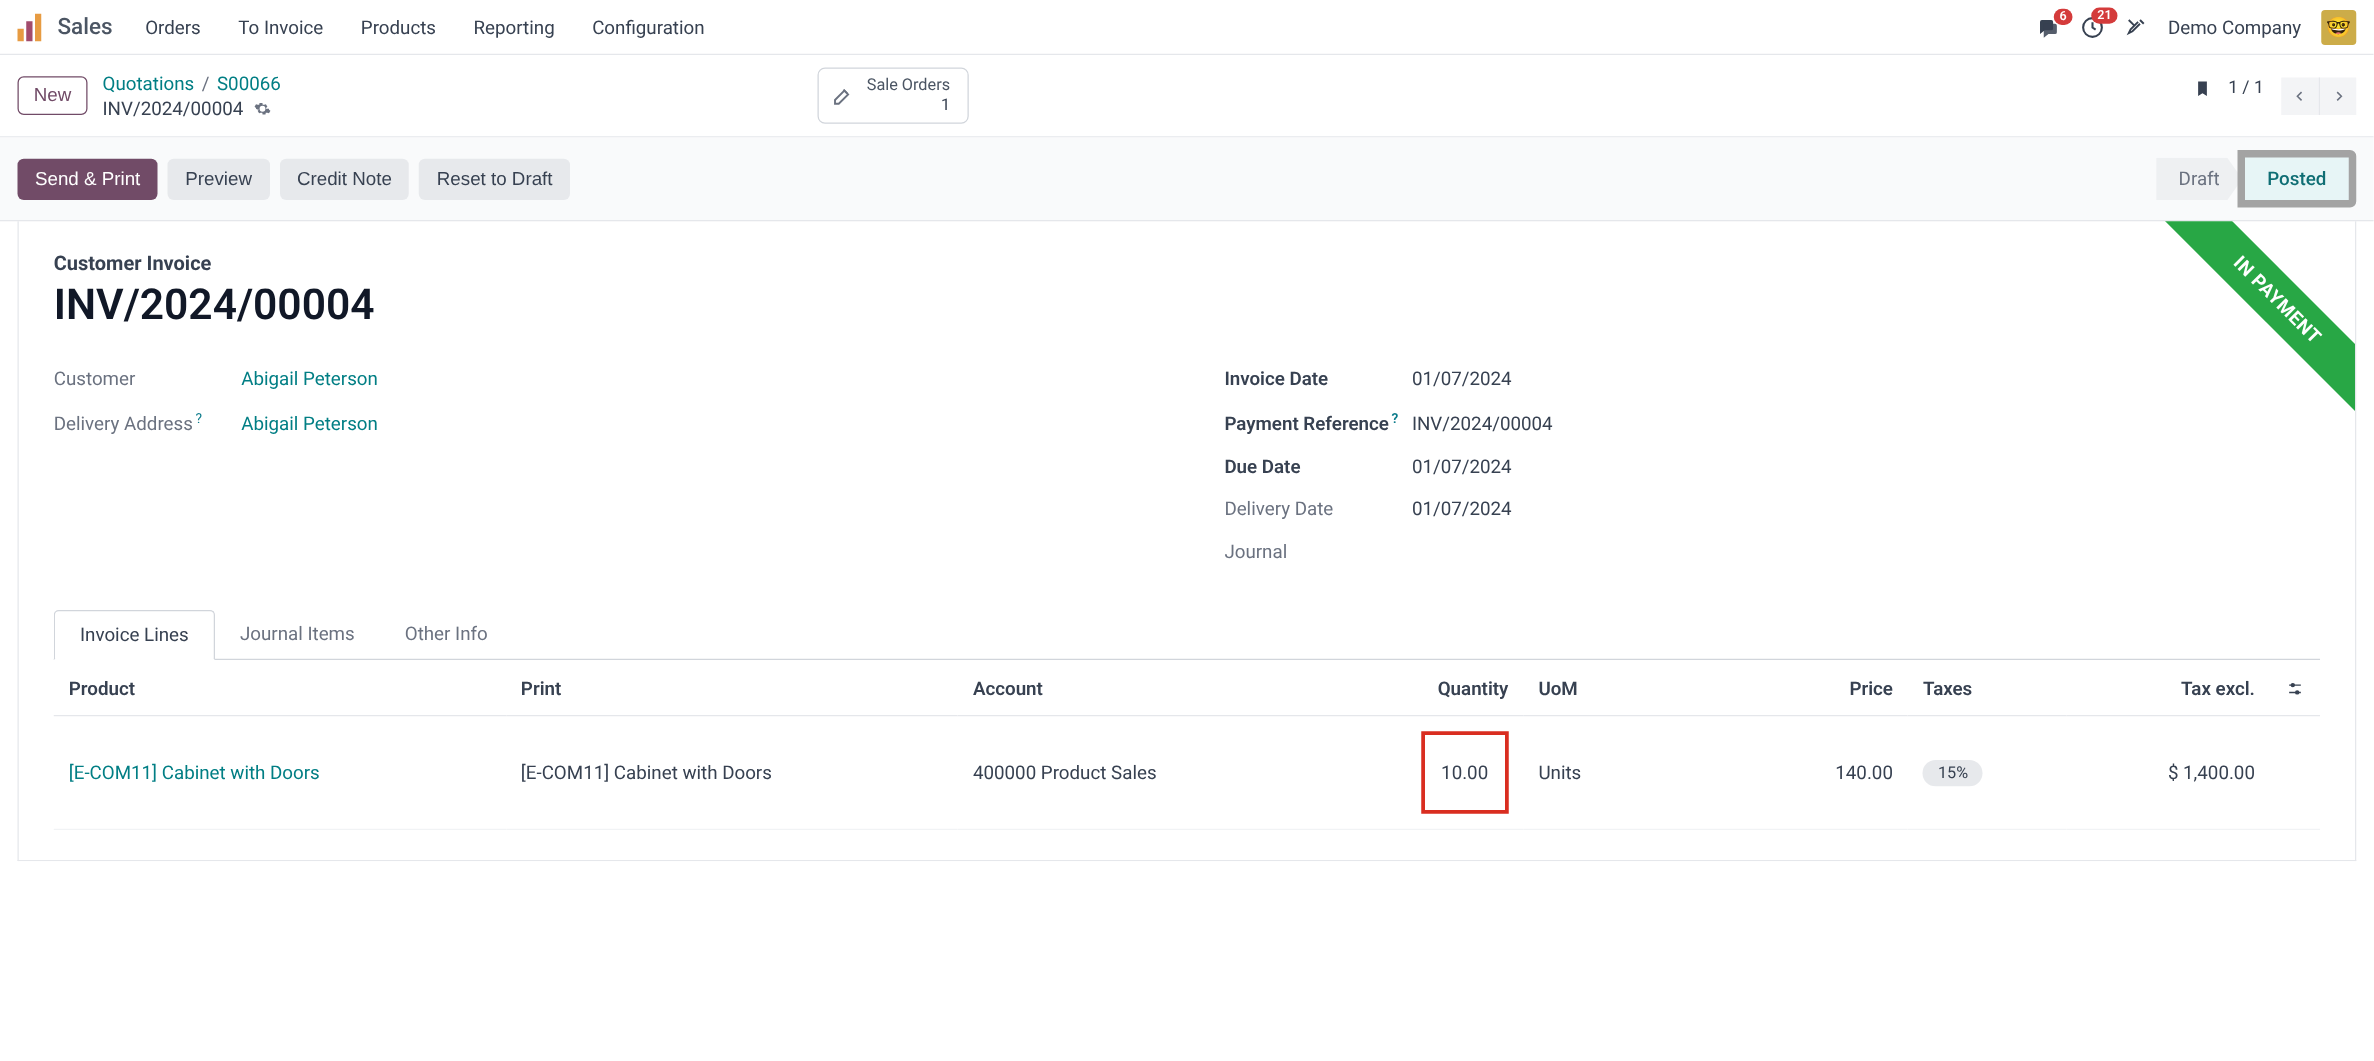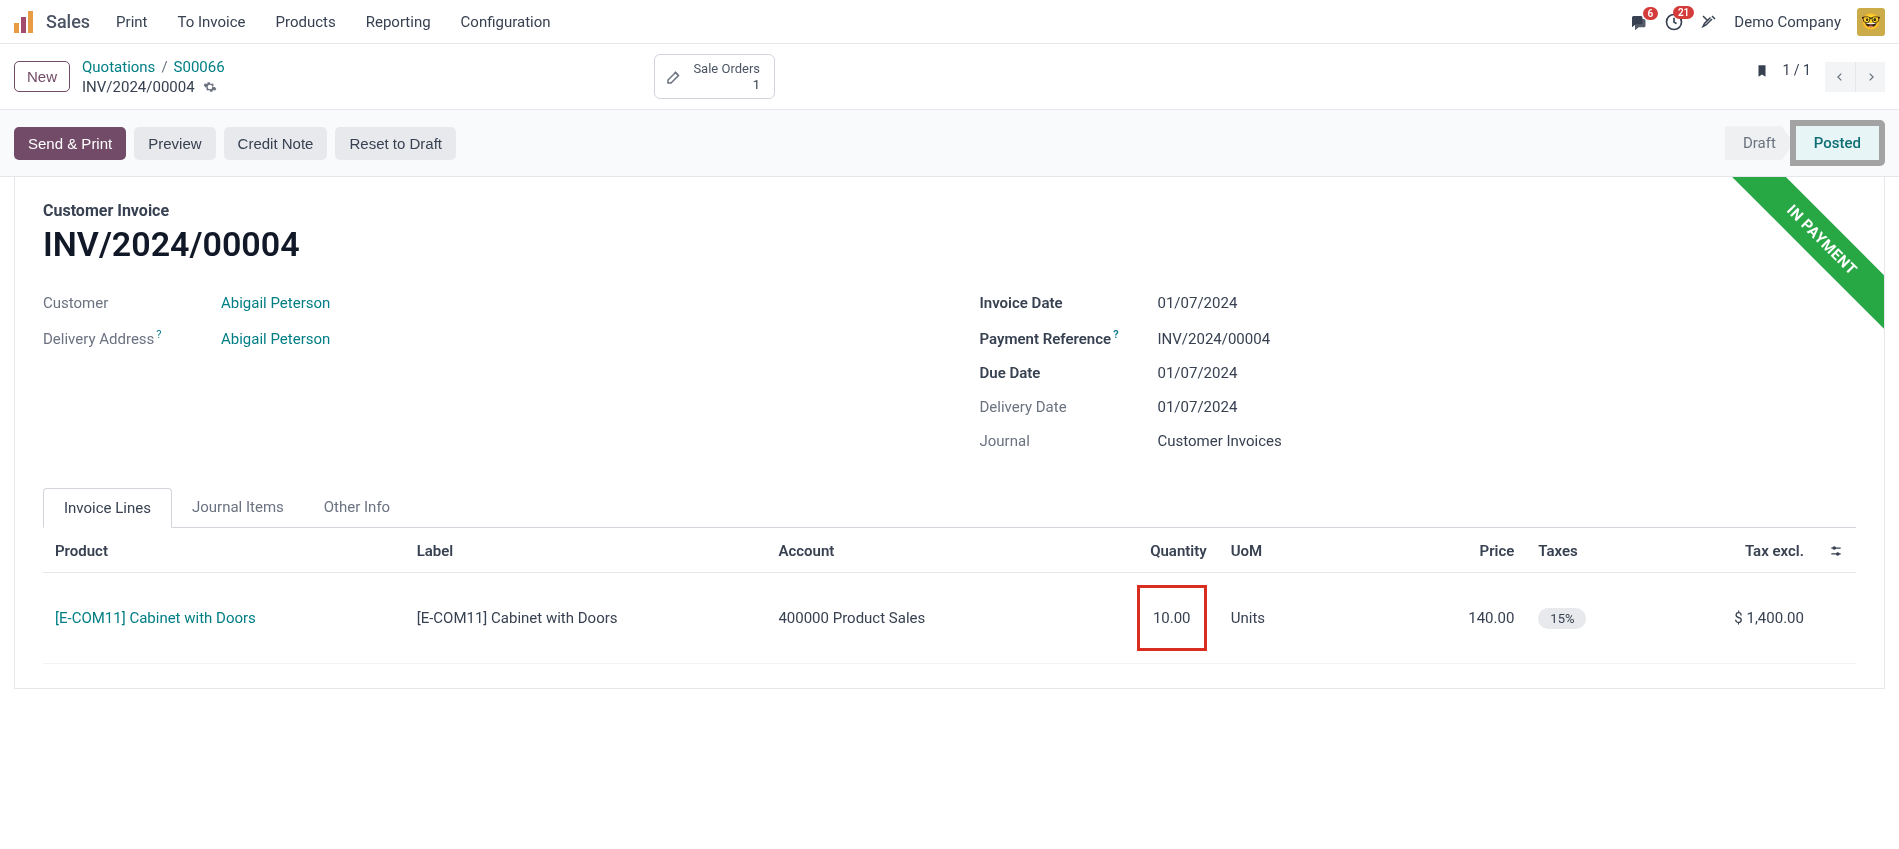--- a/index.html
+++ b/index.html
@@ -57,21 +57,21 @@
 .form-body { padding: 24px 28px; position: relative; border: 1px solid #e5e7eb; margin: 0 14px; border-top: none; }
 .ribbon { position: absolute; top: 0; right: 0; width: 170px; height: 170px; overflow: hidden; }
 .ribbon span { position: absolute; width: 240px; background: #28a745; color: #fff; text-align: center; font-weight: 700; font-size: 15px; padding: 10px 0; transform: rotate(45deg); top: 44px; right: -58px; letter-spacing: 0.5px; }
 .doc-type { font-size: 16px; font-weight: 700; color: #374151; margin-bottom: 4px; }
 .doc-title { font-size: 34px; font-weight: 600; color: #111827; margin-bottom: 22px; }
 
 .fields-grid { display: grid; grid-template-columns: 1fr 1fr; column-gap: 60px; }
 .field-row { display: grid; grid-template-columns: 150px 1fr; padding: 8px 0; align-items: baseline; }
 .field-label { color: #6b7280; font-size: 15px; }
 .field-label.strong { color: #374151; font-weight: 600; }
-.field-value { color: #374151; font-size: 15px; margin-left: 28px; }
+.field-value { color: #374151; font-size: 15px; }
 .field-value .link { color: #017e84; cursor: pointer; }
 .help-q { color: #0a7a8a; font-size: 11px; vertical-align: super; margin-left: 2px; }
 
 
 .tabs { display: flex; margin-top: 30px; border-bottom: 1px solid #d1d5db; }
 .tab { padding: 10px 20px; color: #6b7280; cursor: pointer; font-size: 15px; }
 .tab.active { border: 1px solid #d1d5db; border-bottom: 1px solid #fff; margin-bottom: -1px; background: #fff; color: #374151; border-radius: 4px 4px 0 0; }
 
 
 table.lines { width: 100%; border-collapse: collapse; margin-top: 0; }
@@ -89,21 +89,21 @@
 <body>
 
 <div class="topnav">
   <div class="logo-icon">
     <span class="b1"></span>
       <span class="b2"></span>
       <span class="b3"></span>
   </div>
   <div class="brand">Sales</div>
   <div class="menu">
-    <div class="menu-item">Print</div>
+    <div class="menu-item">Orders</div>
     <div class="menu-item">To Invoice</div>
     <div class="menu-item">Products</div>
     <div class="menu-item">Reporting</div>
     <div class="menu-item">Configuration</div>
   </div>
   <div class="topnav-right">
     <div class="icon-badge">
       <svg width="20" height="18" viewBox="0 0 24 24" fill="#374151">
           <path d="M4 4h12a2 2 0 0 1 2 2v7a2 2 0 0 1-2 2H9l-5 4v-4a2 2 0 0 1 0-0V6a2 2 0 0 1 2-2z"></path>
           <path d="M8 8h12a2 2 0 0 1 2 2v7a2 2 0 0 1-2 2h-7l-5 4v-4" fill="#374151" opacity="0.85"></path>
@@ -226,36 +226,35 @@
       <div class="field-row">
         <div class="field-label strong">Due Date</div>
         <div class="field-value">01/07/2024</div>
       </div>
       <div class="field-row">
         <div class="field-label">Delivery Date</div>
         <div class="field-value">01/07/2024</div>
       </div>
       <div class="field-row">
         <div class="field-label">Journal</div>
-        <div class="field-value">Customer Invoices</div>
       </div>
     </div>
   </div>
 
   <div class="tabs">
     <div class="tab active">Invoice Lines</div>
     <div class="tab">Journal Items</div>
     <div class="tab">Other Info</div>
   </div>
 
   <table class="lines">
     <thead>
       <tr>
         <th style="width:20%">Product</th>
-        <th style="width:20%">Label</th>
+        <th style="width:20%">Print</th>
         <th style="width:18%">Account</th>
         <th class="ra" style="width:7%">Quantity</th>
         <th style="width:10%">UoM</th>
         <th class="ra" style="width:7%">Price</th>
         <th style="width:7%">Taxes</th>
         <th class="ra" style="width:9%">Tax excl.</th>
         <th style="width:2%">
           <span class="adjust-icon">
             <svg width="16" height="14" viewBox="0 0 24 24" fill="none" stroke="#374151" stroke-width="2">
                 <path d="M4 7h16M4 17h16"></path>

